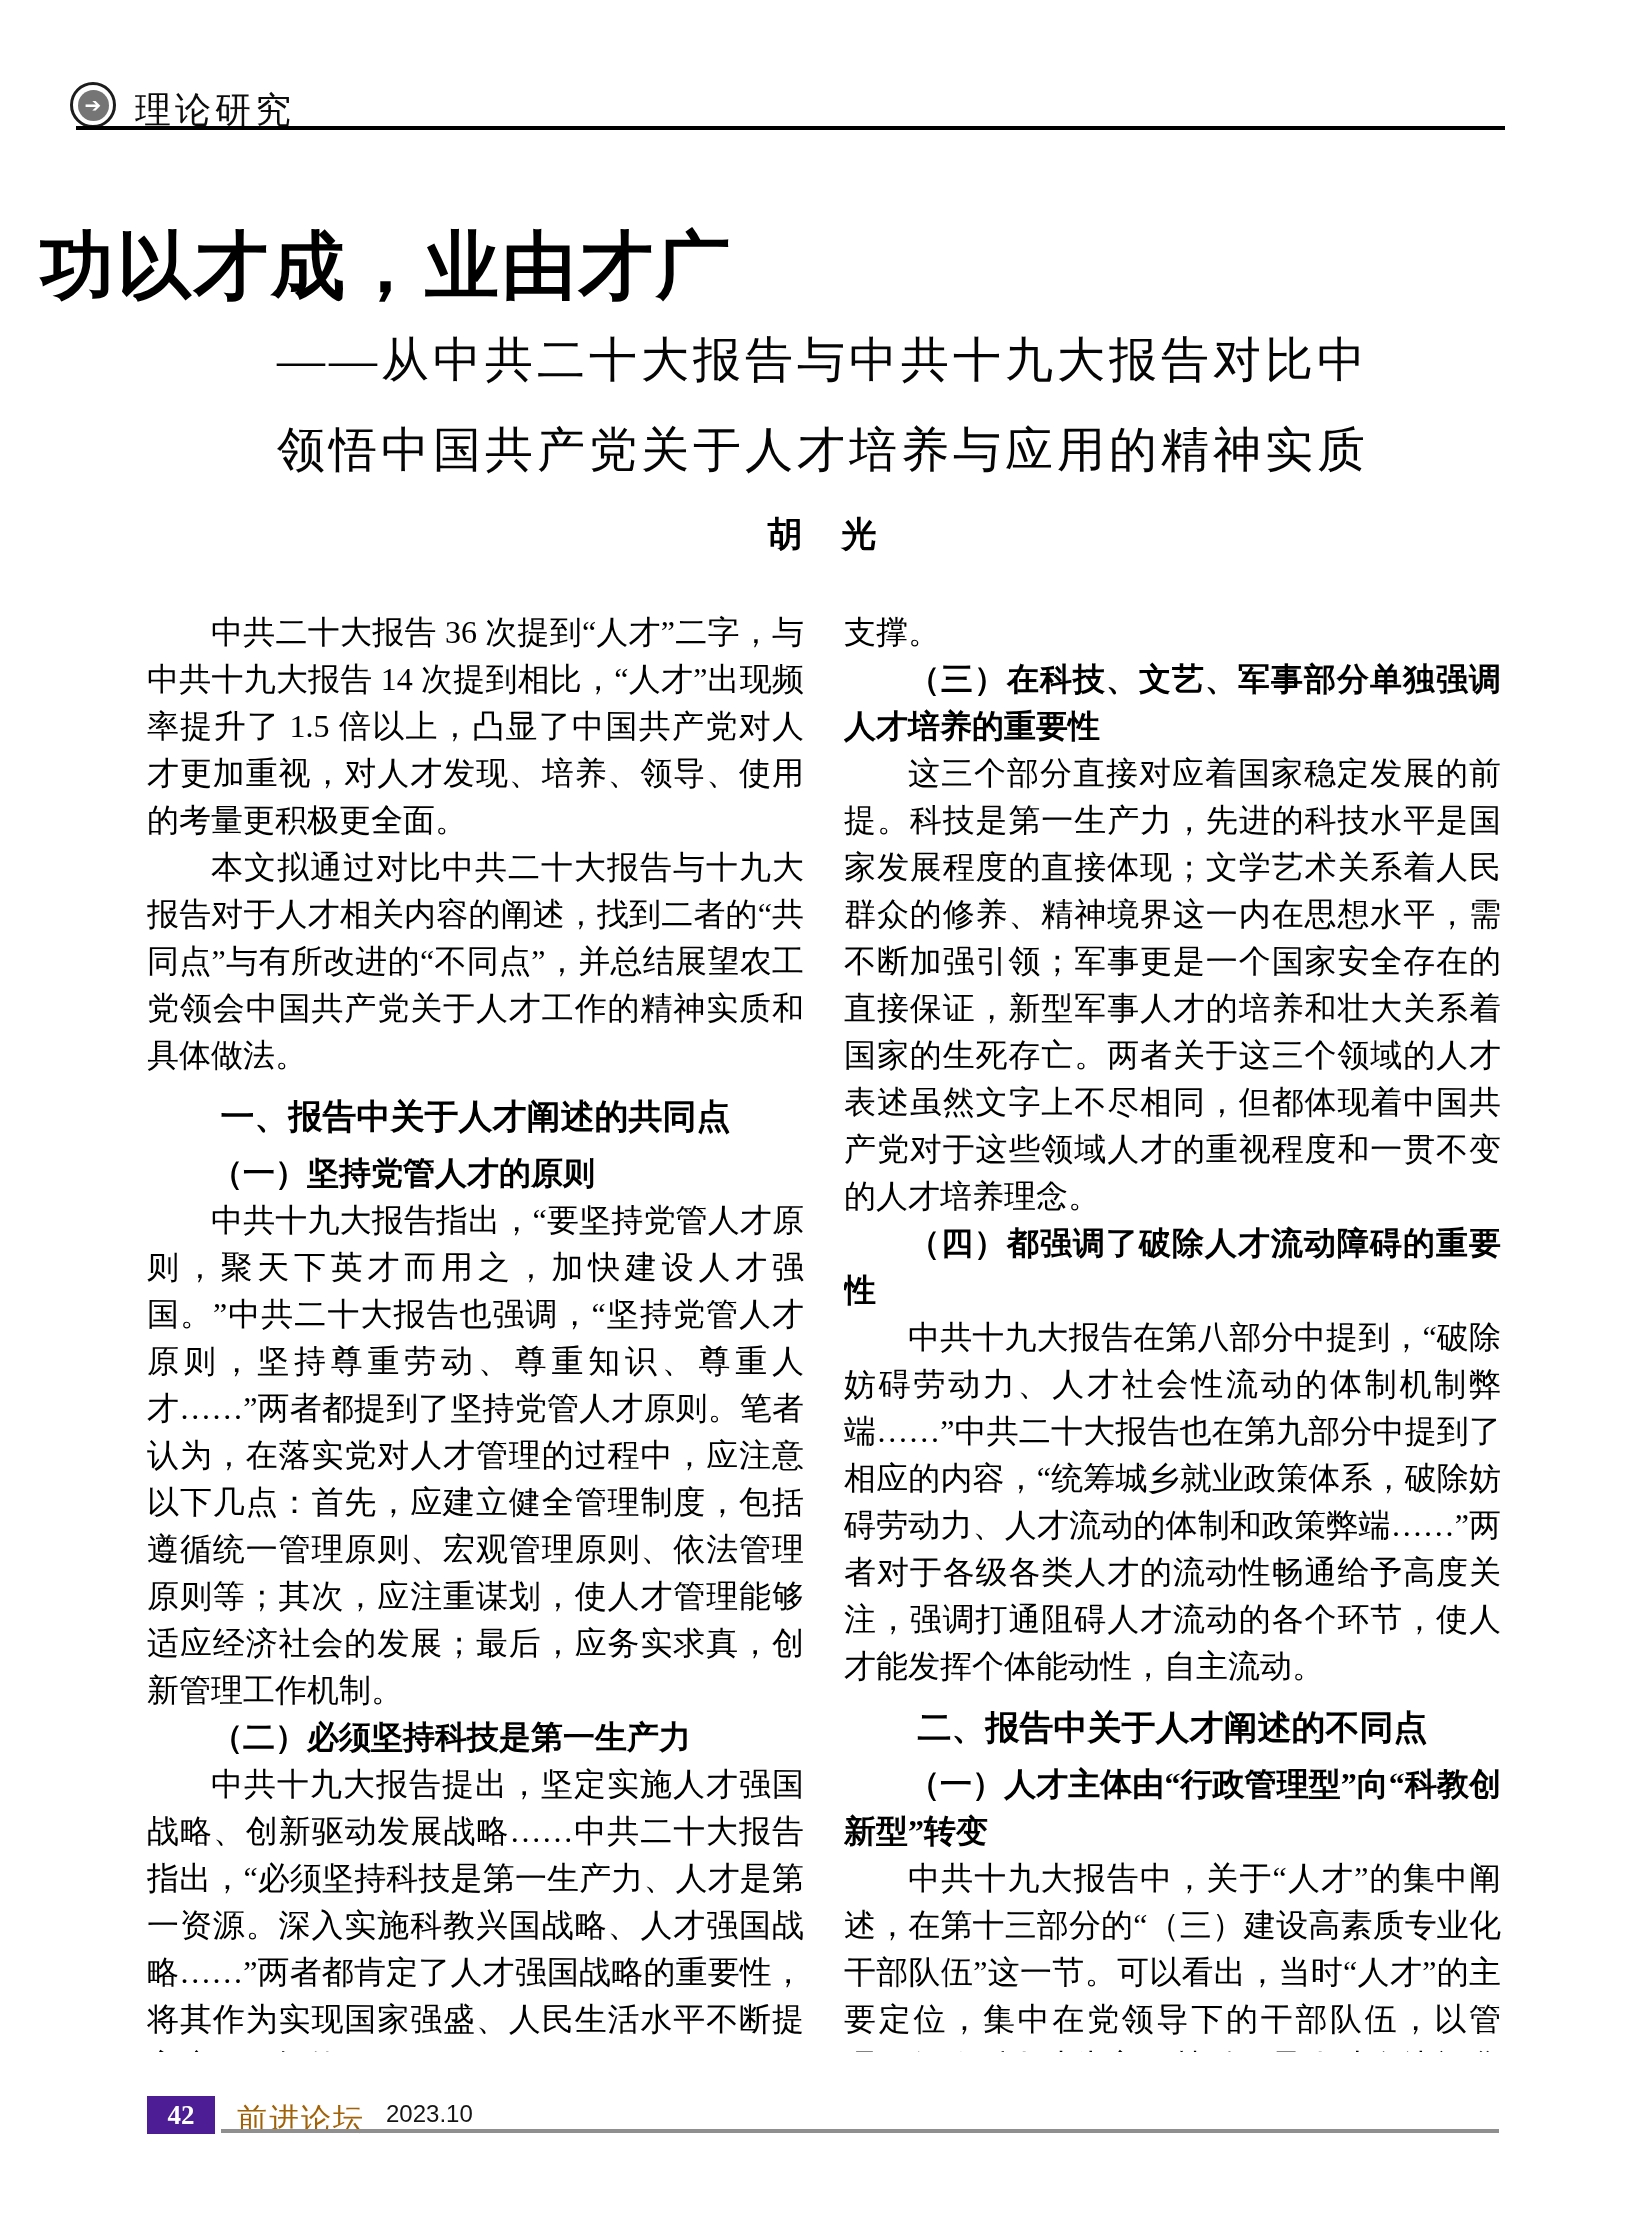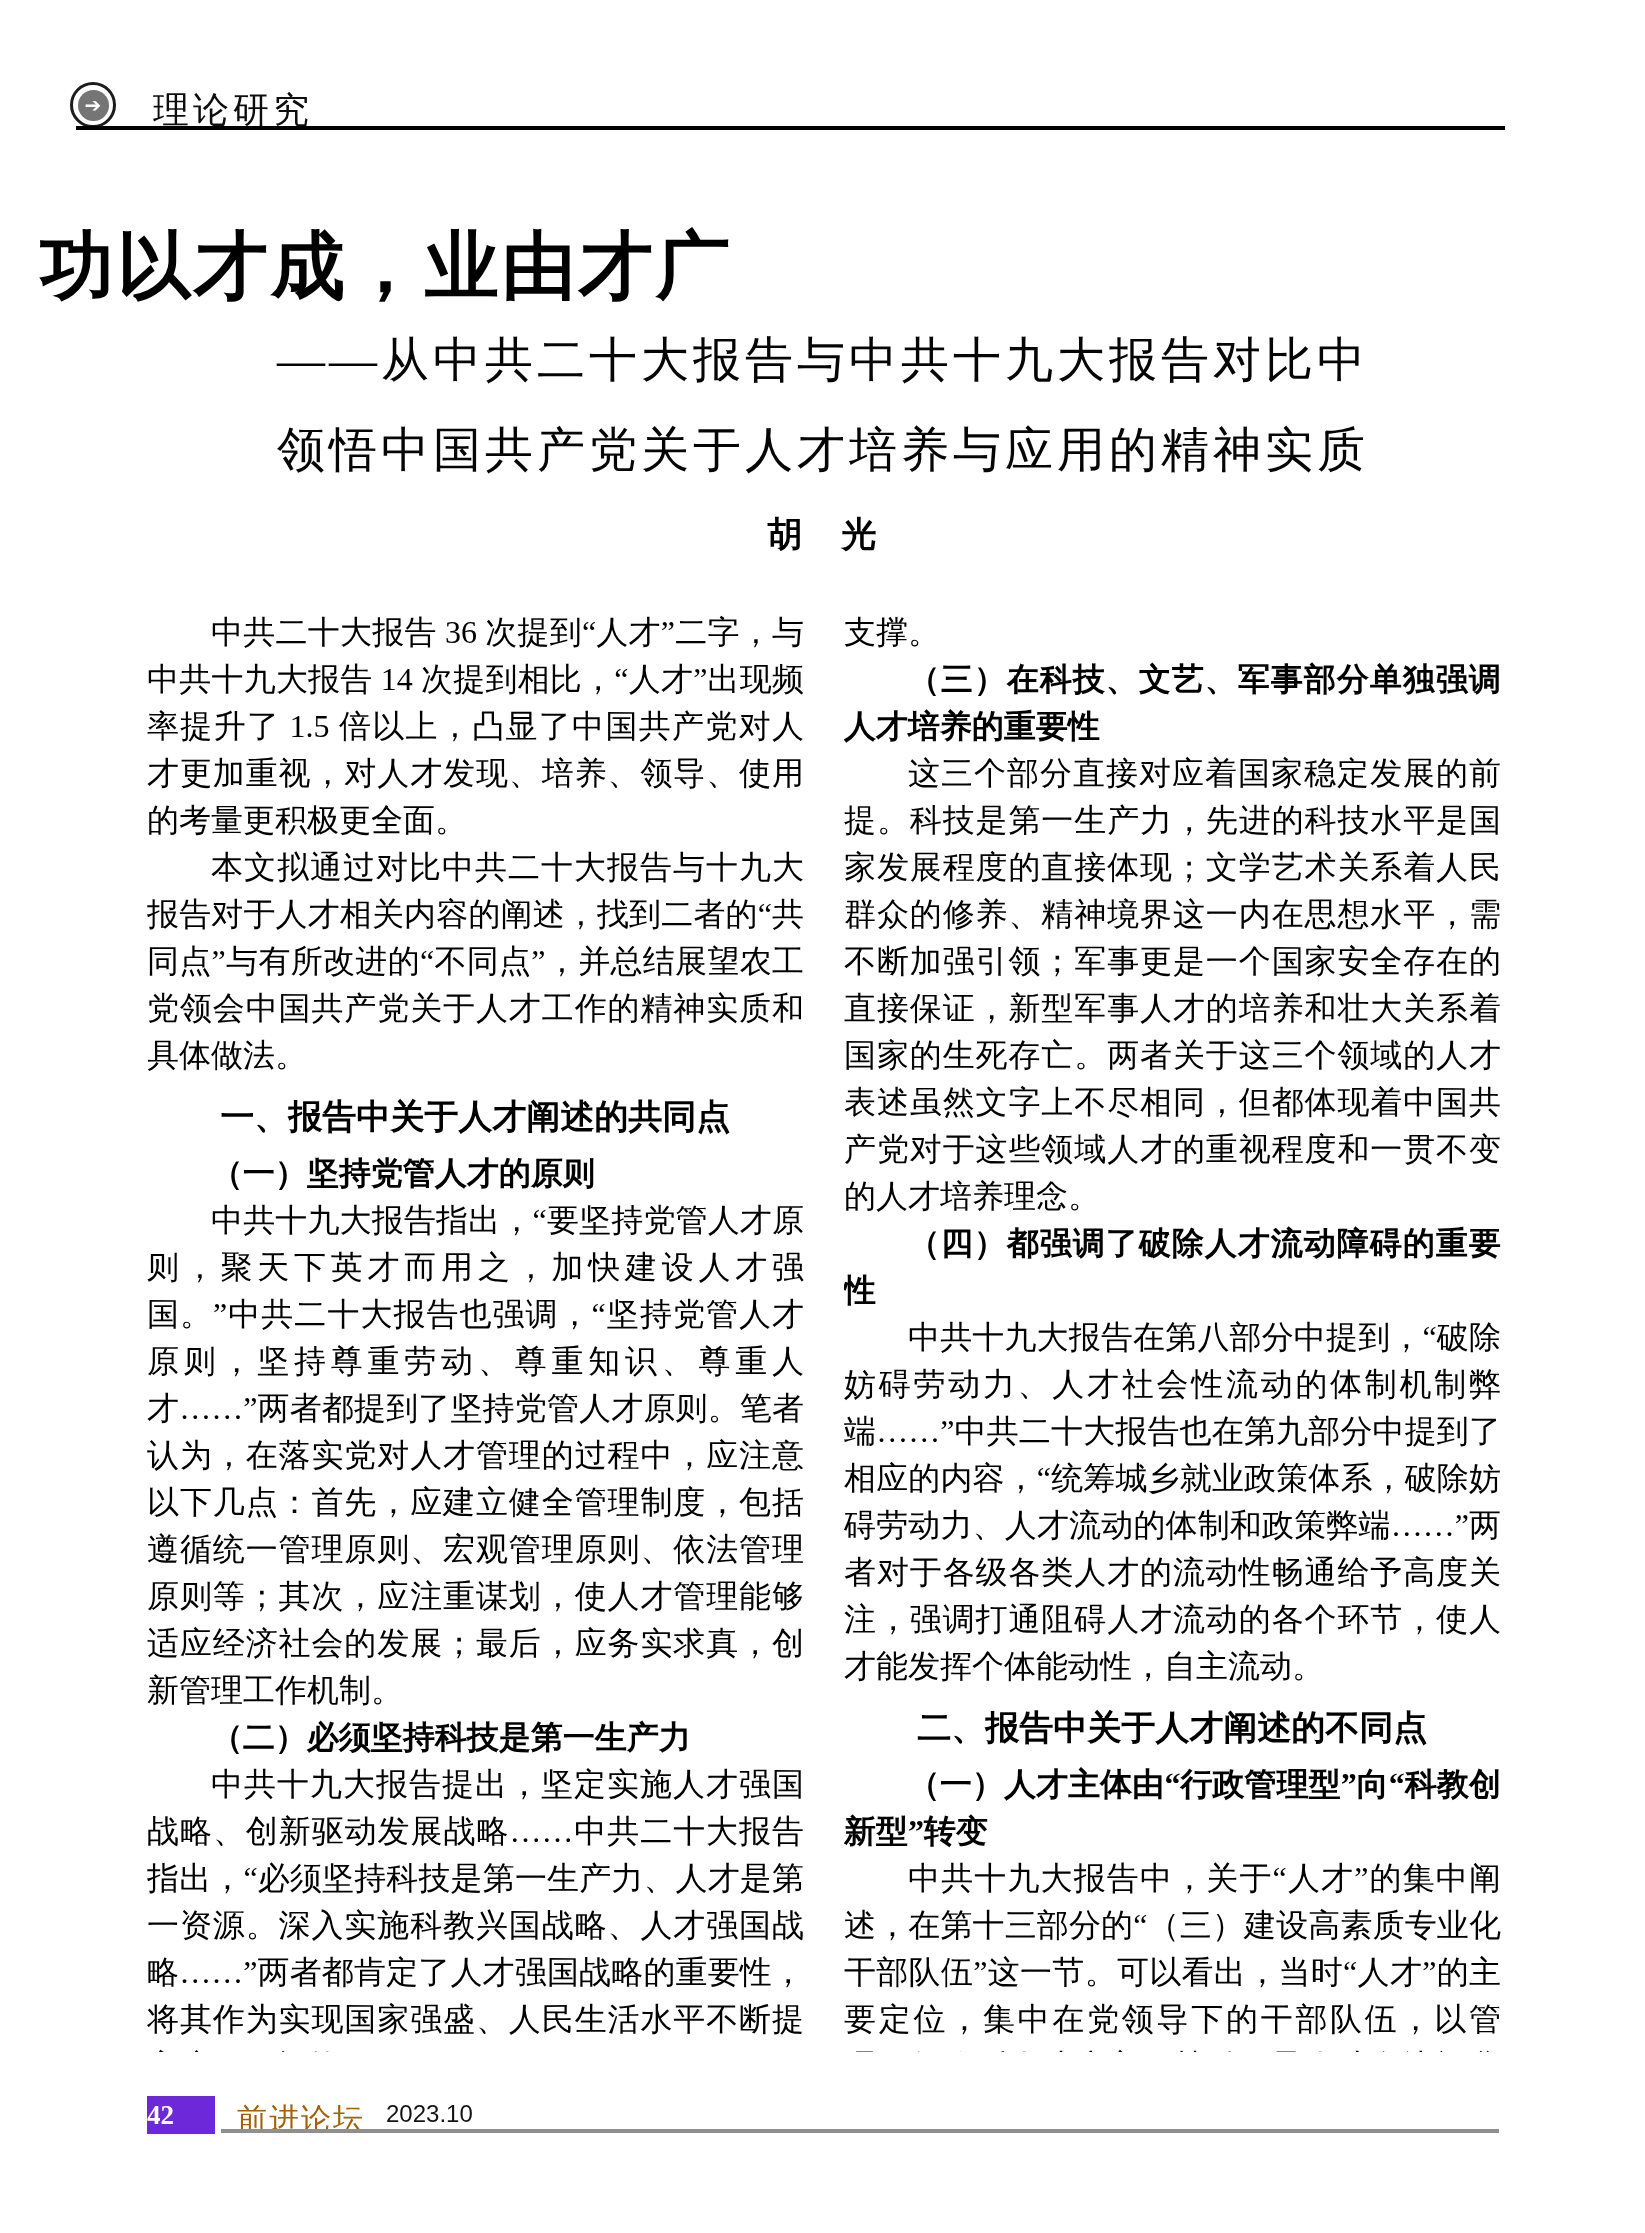--- a/index.html
+++ b/index.html
@@ -19,21 +19,21 @@
     display:flex;align-items:center;justify-content:center;
     background:#fff;
   }
   .logo-inner{
     width:31px;height:31px;border-radius:50%;
     background:#757575;color:#ffffff;
     font-family:"DejaVu Sans", sans-serif;
     font-size:20px;line-height:31px;font-weight:bold;text-align:center;
   }
   .category{
-    position:absolute;left:153px;top:86px;
+    position:absolute;left:135px;top:86px;
     font-family:"Liberation Sans", sans-serif;
     font-size:36px;letter-spacing:4px;color:#0d0d0d;
   }
   .header-rule{
     position:absolute;left:76px;top:126px;
     width:1429px;height:4px;background:#000;
   }
   
   .title{
     position:absolute;top:217px;left:0;width:100%;margin:0;
@@ -68,22 +68,22 @@
   .blk-h2{
     margin:14px 0 10px;text-indent:0;text-align:center;
     font-family:Liberation Serif, serif;
     font-weight:bold;font-size:34px;
   }
   .blk-h3{margin:0;font-weight:bold;text-indent:2em;}
   
   .pagenum{
     position:absolute;left:147px;top:2096px;
     width:68px;height:38px;
-    background:#6d28d9;color:#ffffff;
-    font-weight:bold;font-size:27px;line-height:38px;text-align:left;
+    background:#4c1d95;color:#ffffff;
+    font-weight:bold;font-size:27px;line-height:38px;text-align:center;
   }
   .journal{
     position:absolute;left:237px;top:2099px;
     font-size:30px;letter-spacing:2px;color:#a16207;
   }
   .issue{
     position:absolute;left:386px;top:2100px;
     font-family:"Liberation Sans", sans-serif;
     font-size:24px;color:#141414;
   }

